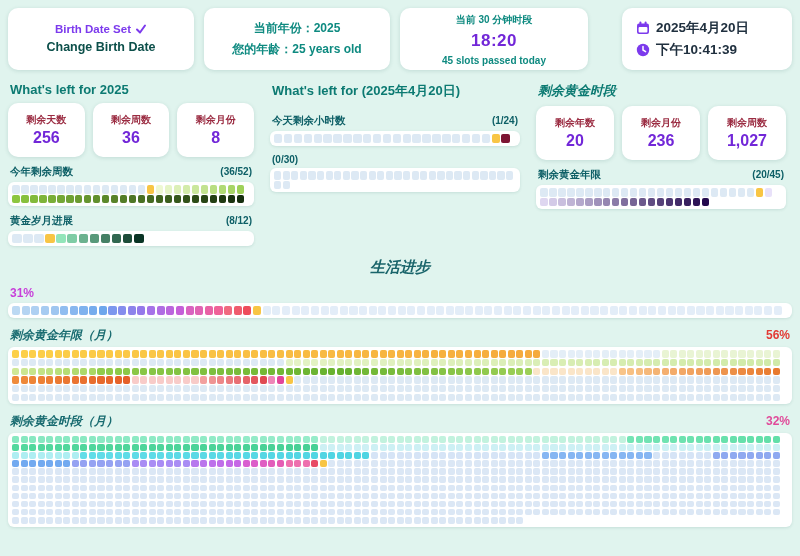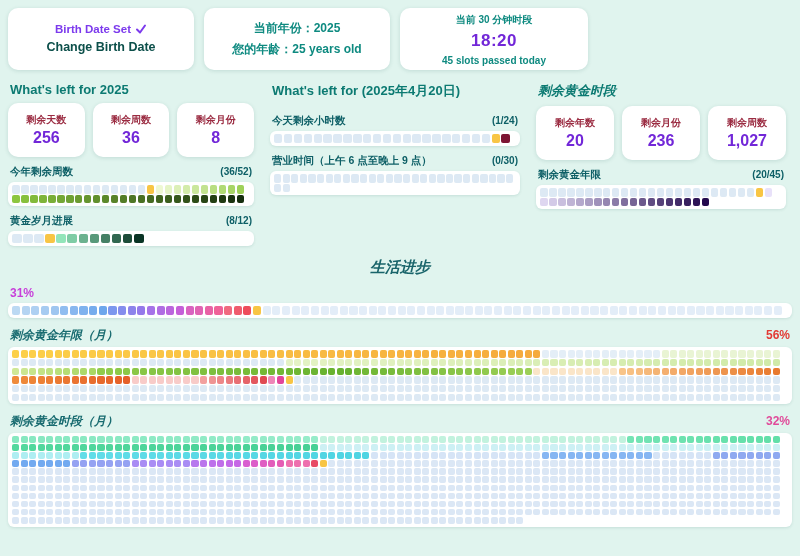--- a/index.html
+++ b/index.html
@@ -58,20 +58,42 @@
     <div class="teal-line">当前年份：2025</div>
     <div class="teal-line">您的年龄：25 years old</div>
   </div>
 
   <div class="card tcard tc3">
     <div class="slot-title">当前 30 分钟时段</div>
     <div class="slot-time">18:20</div>
     <div class="slot-sub">45 slots passed today</div>
   </div>
 
+  <div class="card tcard tc4">
+    <div class="dt-row">
+      <span class="icon">
+        <svg width="14" height="14" viewBox="0 0 14 14">
+            <rect x="1" y="2.5" width="12" height="10.5" rx="2" fill="#7c3aed"></rect>
+            <rect x="3.4" y="0.5" width="2" height="3.4" rx="1" fill="#7c3aed"></rect>
+            <rect x="8.6" y="0.5" width="2" height="3.4" rx="1" fill="#7c3aed"></rect>
+            <rect x="2.6" y="6" width="8.8" height="5.4" rx="1" fill="#fff"></rect>
+          </svg>
+      </span>
+      <span>2025年4月20日</span>
+    </div>
+    <div class="dt-row">
+      <span class="icon">
+        <svg width="14" height="14" viewBox="0 0 14 14">
+            <circle cx="7" cy="7" r="6.2" fill="#7c3aed"></circle>
+            <path d="M7 3.4 V7 L9.6 8.6" fill="none" stroke="#fff" stroke-width="1.5" stroke-linecap="round"></path>
+          </svg>
+      </span>
+      <span>下午10:41:39</span>
+    </div>
+  </div>
 </div>
 
 <div class="cols-row">
 
   <div class="colA">
     <div class="col-title">What's left for 2025</div>
     <div class="stat-row">
       <div class="card stat-card">
         <div class="stat-label">剩余天数</div>
         <div class="stat-value">256</div>
@@ -195,21 +217,20 @@
           <div style="height: 9px; border-radius: 2px; background: rgb(221, 233, 244);"></div>
           <div style="height: 9px; border-radius: 2px; background: rgb(221, 233, 244);"></div>
           <div style="height: 9px; border-radius: 2px; background: rgb(221, 233, 244);"></div>
           <div style="height: 9px; border-radius: 2px; background: rgb(221, 233, 244);"></div>
           <div style="height: 9px; border-radius: 2px; background: rgb(221, 233, 244);"></div>
           <div style="height: 9px; border-radius: 2px; background: rgb(248, 197, 68);"></div>
           <div style="height: 9px; border-radius: 2px; background: rgb(124, 21, 51);"></div>
         </div>
       </div>
     <div class="bar-head">
-      <span class="bar-label">营业时间（上午 6 点至晚上 9 点）</span>
       <span class="bar-count">(0/30)</span>
     </div>
     <div class="bar-box">
         <div class="sq-grid" style="grid-template-columns: repeat(28, 7.3px); gap: 1.3px;">
           <div style="height: 8.5px; border-radius: 2px; background: rgb(221, 233, 244);"></div>
           <div style="height: 8.5px; border-radius: 2px; background: rgb(221, 233, 244);"></div>
           <div style="height: 8.5px; border-radius: 2px; background: rgb(221, 233, 244);"></div>
           <div style="height: 8.5px; border-radius: 2px; background: rgb(221, 233, 244);"></div>
           <div style="height: 8.5px; border-radius: 2px; background: rgb(221, 233, 244);"></div>
           <div style="height: 8.5px; border-radius: 2px; background: rgb(221, 233, 244);"></div>

